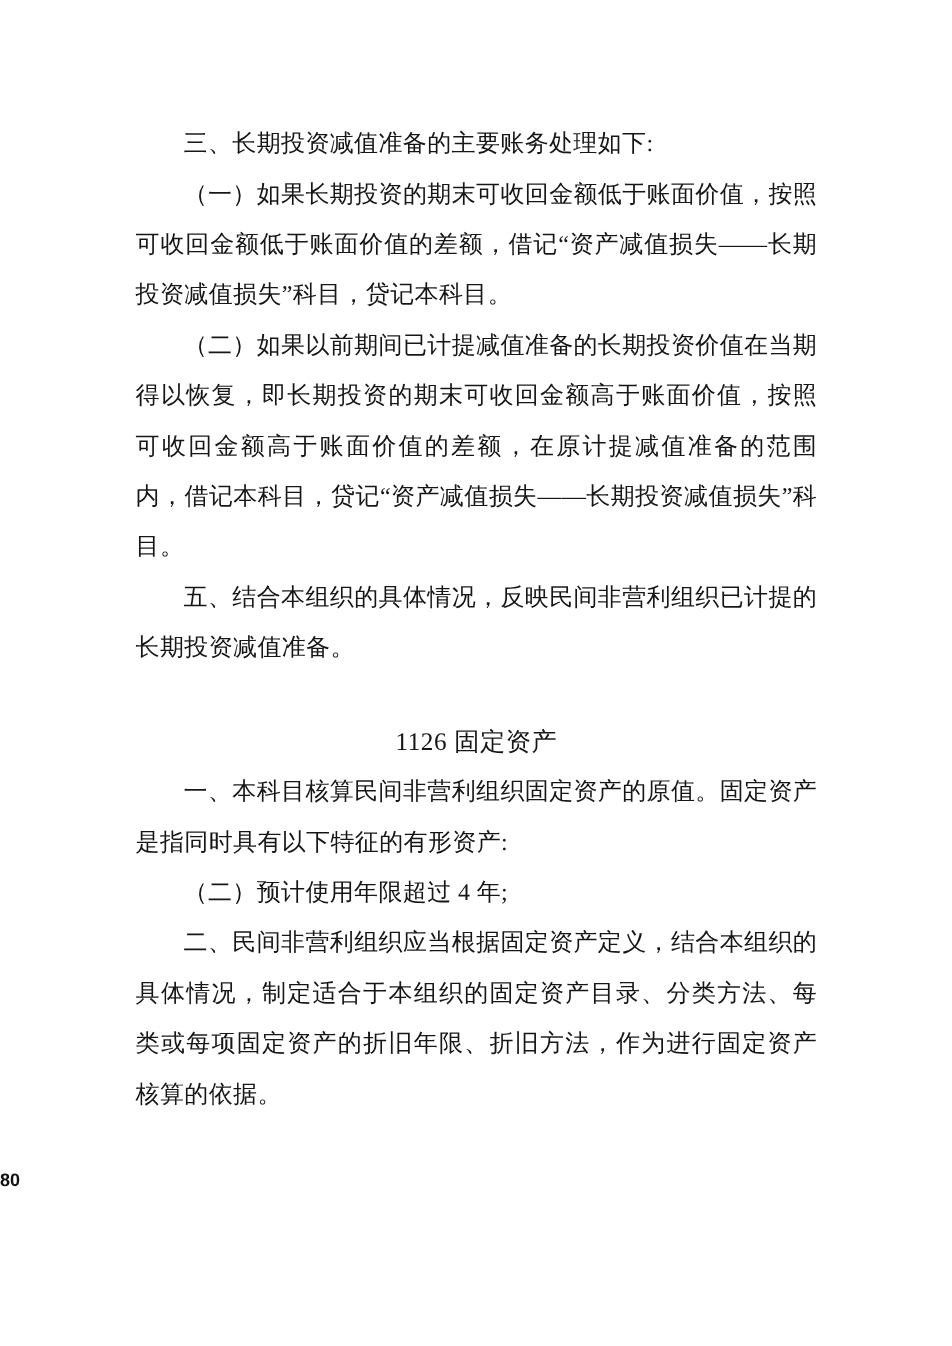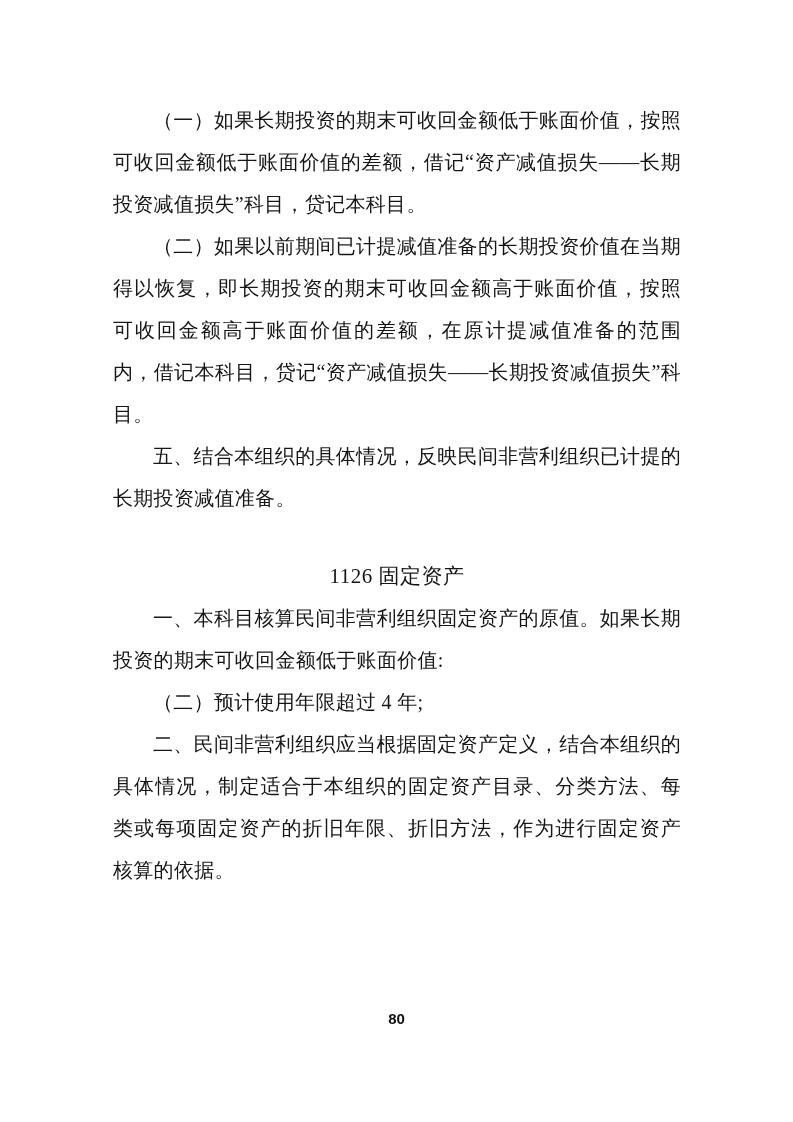--- a/index.html
+++ b/index.html
@@ -35,43 +35,43 @@
     font-size: 21px;
     font-weight: normal;
     line-height: 42px;
     text-align: center;
     letter-spacing: 0.5px;
   }
   .page-footer {
     position: absolute;
     left: 0;
     right: 0;
-    top: 1010px;
-    text-align: center;
+    top: 975px;
   }
   .page-number {
     font-family: "Liberation Sans", "DejaVu Sans", sans-serif;
     font-weight: bold;
     font-size: 15px;
     color: #111111;
   }
 </style>
 </head>
 <body>
 
 <div class="page">
   <div class="content">
 
+    <p class="body-para">三、长期投资减值准备的主要账务处理如下:</p>
     <p class="body-para">（一）如果长期投资的期末可收回金额低于账面价值，按照可收回金额低于账面价值的差额，借记“资产减值损失——长期投资减值损失”科目，贷记本科目。</p>
     <p class="body-para">（二）如果以前期间已计提减值准备的长期投资价值在当期得以恢复，即长期投资的期末可收回金额高于账面价值，按照可收回金额高于账面价值的差额，在原计提减值准备的范围内，借记本科目，贷记“资产减值损失——长期投资减值损失”科目。</p>
     <p class="body-para">五、结合本组织的具体情况，反映民间非营利组织已计提的长期投资减值准备。</p>
 
     <h2 class="section-heading">1126 固定资产</h2>
 
-    <p class="body-para">一、本科目核算民间非营利组织固定资产的原值。如果长期投资的期末可收回金额低于账面价值:</p>
+    <p class="body-para">一、本科目核算民间非营利组织固定资产的原值。固定资产是指同时具有以下特征的有形资产:</p>
     <p class="body-para">（二）预计使用年限超过 4 年;</p>
     <p class="body-para">二、民间非营利组织应当根据固定资产定义，结合本组织的具体情况，制定适合于本组织的固定资产目录、分类方法、每类或每项固定资产的折旧年限、折旧方法，作为进行固定资产核算的依据。</p>
 
   </div>
 
   <div class="page-footer">
     <span class="page-number">80</span>
   </div>
 </div>
 

